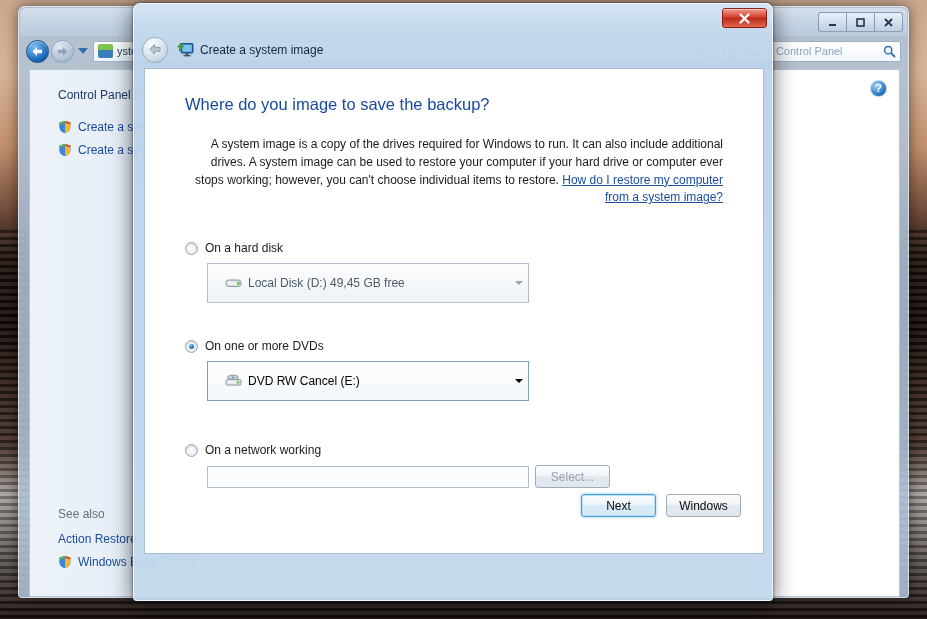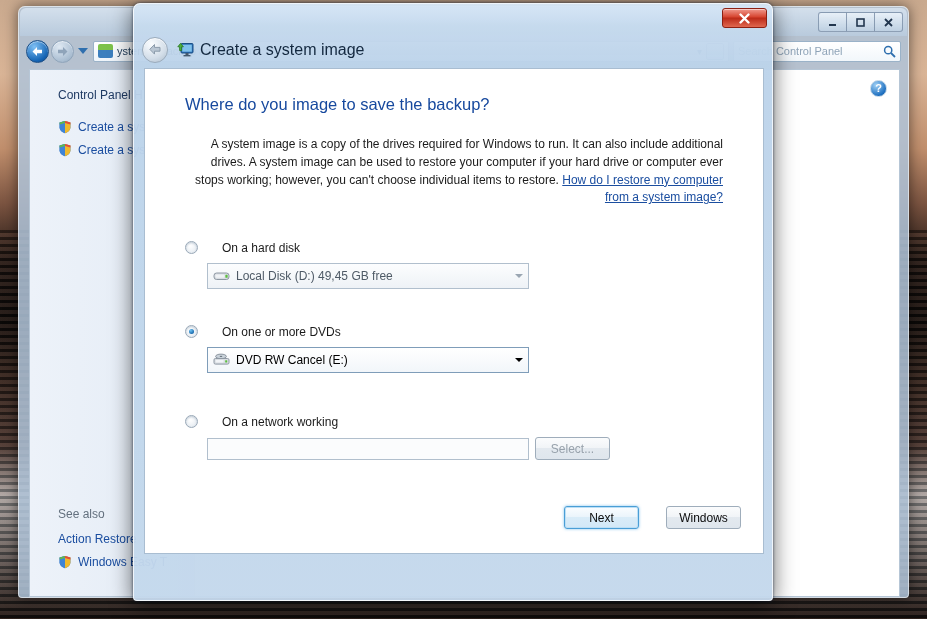--- a/index.html
+++ b/index.html
@@ -204,63 +204,63 @@
     background: radial-gradient(circle at 35% 25%, #fbfdff, #d2dde8 62%, #adbccb);
     border: 1px solid #9babbb;
     box-shadow: inset 0 1px 1px rgba(255,255,255,.85);
     display: flex; align-items: center; justify-content: center;
     margin-right: 9px;
   }
   .dlg-icon {
     width: 17px; height: 16px; margin-right: 6px; flex: none;
   }
   #dlg-title {
-    font-size: 16px; color: #13283f;
+    font-size: 12px; color: #13283f;
   }
   #dlg-panel {
     position: absolute; left: 10px; top: 64px;
     width: 620px; height: 486px;
     background: #ffffff;
     border: 1px solid #a9bdd1;
   }
   #dlg-heading {
     margin: 26px 0 0 40px;
     font-size: 16.5px; color: #17499e; font-weight: normal;
   }
   #dlg-desc {
     margin: 22px 40px 0 40px;
     font-size: 12px; color: #1b1b1b; line-height: 1.48; text-align: right;
   }
   #dlg-desc a {
     color: #1b4ea0; text-decoration: underline;
   }
   .opt-group { margin: 0 0 0 40px; }
   .opt-row {
-    display: flex; align-items: flex-start; gap: 24px;
+    display: flex; align-items: center; gap: 7px;
     font-size: 12px; color: #1b1b1b;
   }
   .radio {
     width: 13px; height: 13px; border-radius: 50%; flex: none;
     background: radial-gradient(circle at 40% 35%, #ffffff, #eef2f6 55%, #dfe6ed);
     border: 1px solid #9aa9b8;
     box-shadow: inset 0 1px 2px rgba(130,150,170,.45);
     position: relative;
   }
   .radio.checked::after {
     content: ""; position: absolute;
     left: 3px; top: 3px; width: 5px; height: 5px; border-radius: 50%;
     background: radial-gradient(circle at 35% 30%, #6ec2f2, #1466ab 75%);
   }
   .combo {
     margin: 8px 0 0 22px;
-    width: 322px; height: 26px;
+    width: 322px; height: 40px;
     border: 1px solid #b1bfcd;
     background: linear-gradient(to bottom, #fcfdfe, #eef2f6);
     display: flex; align-items: center;
-    padding: 0 0 0 5px;
+    padding: 0 0 0 17px;
     font-size: 12px;
   }
   .combo.enabled {
     border-color: #7f9db9;
     background: linear-gradient(to bottom, #ffffff, #f2f6fa);
     color: #000;
   }
   .combo.disabled { color: #4e5a66; }
   .combo .drvicon { width: 17px; height: 14px; flex: none; margin-right: 6px; }
   .combo .cbtext { flex: 1; white-space: nowrap; overflow: hidden; }
@@ -286,22 +286,22 @@
   }
   .btn {
     height: 23px; min-width: 75px;
     border: 1px solid #9fadbb; border-radius: 3px;
     background: linear-gradient(to bottom, #fbfcfd 0%, #f1f4f7 48%, #e3e9ef 50%, #dfe6ed 100%);
     font-family: "Liberation Sans", sans-serif; font-size: 12px;
     color: #0b0b0b; cursor: default;
   }
   .btn.disabled { color: #97a1ab; }
   #dlg-footer {
-    position: absolute; right: 22px; bottom: 24px;
-    display: flex; gap: 27px;
+    position: absolute; right: 22px; bottom: 36px;
+    display: flex; gap: 10px;
   }
   .btn.primary {
     border: 1px solid #4a9ed6;
     box-shadow: 0 0 0 1px #bcdff5 inset, 0 0 3px rgba(80,170,230,.7);
     background: linear-gradient(to bottom, #fbfdff 0%, #eaf4fb 48%, #d9ecf8 50%, #d3e8f7 100%);
   }
 </style>
 </head>
 <body>
 

